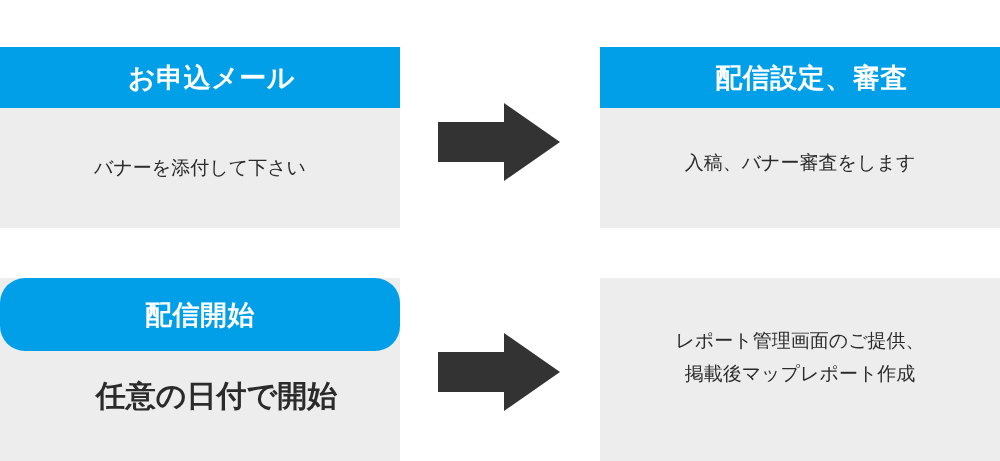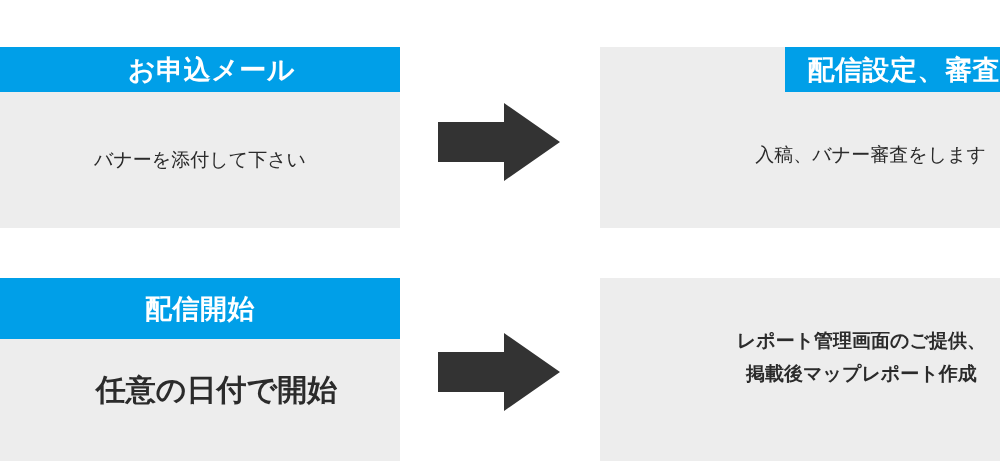--- a/index.html
+++ b/index.html
@@ -25,35 +25,35 @@
     position: absolute;
     width: 400px;
     background: #ededed;
     display: flex;
     flex-direction: column;
   }
 
   .panel-r1 { top: 47px;  height: 181px; }
   .panel-r2 { top: 278px; height: 183px; }
   .col-left  { left: 0px; }
-  .col-right { left: 600px; align-items: flex-end; }
+  .col-right { left: 600px; }
 
   .panel-header {
     background: #009fe8;
     color: #ffffff;
     font-size: 27px;
     font-weight: bold;
     letter-spacing: 0.5px;
     display: flex;
     align-items: center;
     justify-content: center;
     box-sizing: border-box;
   }
-  .panel-r1 .panel-header { height: 45px; padding-left: 23px; }
-  .panel-r2 .panel-header { height: 61px; }
+  .panel-r1 .panel-header { height: 61px; padding-left: 23px; }
+  .panel-r2 .panel-header { height: 73px; border-radius: 25px; }
 
   .panel-body {
     flex: 1;
     display: flex;
     flex-direction: column;
     align-items: center;
     justify-content: center;
     color: #2b2b2b;
     box-sizing: border-box;
     padding: 4px 14px;
@@ -68,21 +68,21 @@
 
   
   .body-line.large {
     font-size: 30px;
     font-weight: bold;
     line-height: 1.3;
   }
 
   
   .panel-r1.col-right .panel-body { padding-bottom: 14px; font-family: Liberation Serif, serif; }
-  .panel-r2.col-right .panel-body { padding-bottom: 28px; font-weight: bold; }
+  .panel-r2.col-right .panel-body { padding-bottom: 28px; }
   .panel-r2.col-left  .panel-body { padding-bottom: 26px; margin-left: 33px; }
 
   
   .arrow {
     position: absolute;
     left: 438px;
     width: 122px;
     height: 78px;
   }
   .arrow-r1 { top: 103px; }

